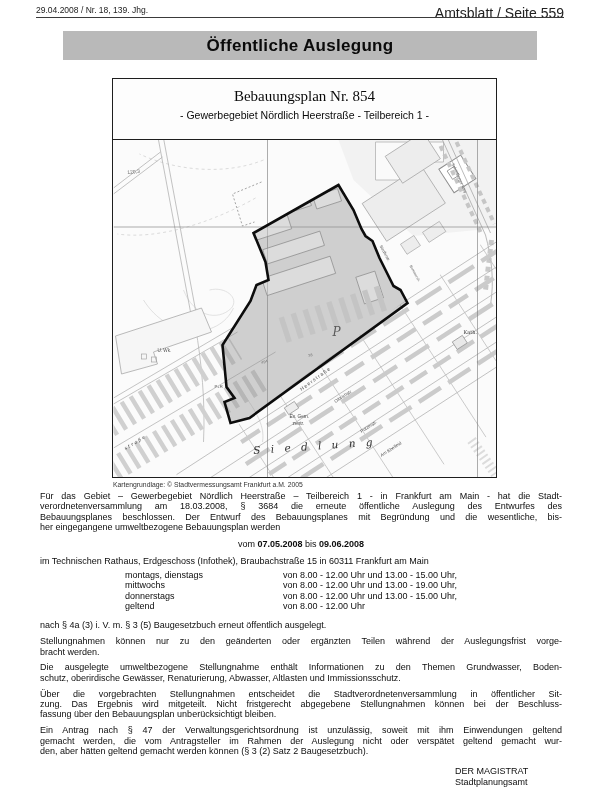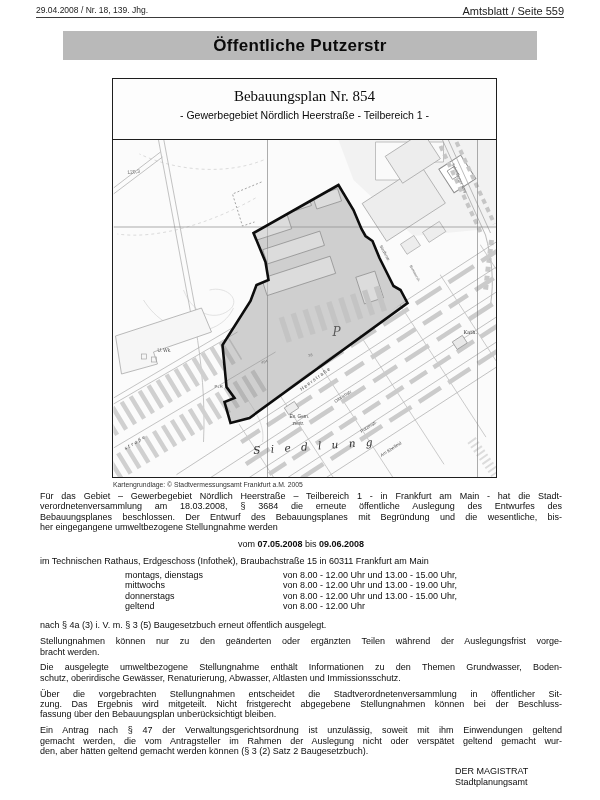--- a/index.html
+++ b/index.html
@@ -1,20 +1,20 @@
 <!DOCTYPE html>
 <html><head>
 <meta charset="utf-8">
 <style>
   html,body{margin:0;padding:0;background:#ffffff;}
   .page{position:relative;width:600px;height:800px;background:#fff;overflow:hidden;
         font-family:"Liberation Sans",sans-serif;color:#111;}
   
   .hdr-left{position:absolute;top:5px;left:36px;font-size:8.5px;color:#222;}
-  .hdr-right{position:absolute;top:5px;right:36px;font-size:11px;color:#222;}
+  .hdr-right{position:absolute;top:5px;right:36px;font-size:14px;color:#222;}
   .hdr-rule{position:absolute;top:17px;left:36px;right:36px;height:1px;background:#3a3a3a;}
   
   .banner{position:absolute;top:31px;left:63px;width:474px;height:29px;background:#b9b9b9;
           text-align:center;line-height:29px;font-size:17px;font-weight:bold;color:#0a0a0a;letter-spacing:.3px;}
   
   .planbox{position:absolute;top:78px;left:112px;width:385px;height:400px;border:1.3px solid #1e1e1e;box-sizing:border-box;background:#fdfdfd;}
   .planbox .titlearea{position:relative;height:61px;border-bottom:1px solid #1e1e1e;box-sizing:border-box;text-align:center;}
   .planbox .t1{padding-top:9px;font-size:15px;color:#0a0a0a;font-family:Liberation Serif, serif;}
   .planbox .t2{padding-top:4px;font-size:10.5px;color:#0a0a0a;}
   .maparea{position:relative;width:100%;height:337px;overflow:hidden;}
@@ -36,21 +36,21 @@
 </style>
 </head>
 <body>
 
 <div class="page">
 
   <div class="hdr-left">29.04.2008 / Nr. 18, 139. Jhg.</div>
   <div class="hdr-right">Amtsblatt / Seite 559</div>
   <div class="hdr-rule"></div>
 
-  <div class="banner">Öffentliche Putzerstr</div>
+  <div class="banner">Öffentliche Auslegung</div>
 
   <div class="planbox">
     <div class="titlearea">
       <div class="t1">Bebauungsplan Nr. 854</div>
       <div class="t2">- Gewerbegebiet Nördlich Heerstraße - Teilbereich 1 -</div>
     </div>
     <div class="maparea">
       <svg width="385" height="337" viewBox="0 0 384 337">
         <defs>
           <clipPath id="clipPoly">
@@ -182,21 +182,21 @@
       </svg>
     </div>
   </div>
   <div class="mapcaption">Kartengrundlage: © Stadtvermessungsamt Frankfurt a.M. 2005</div>
 
   <div class="bodytext">
     <div class="p">
       <div class="ln">Für das Gebiet – Gewerbegebiet Nördlich Heerstraße – Teilbereich 1 - in Frankfurt am Main - hat die Stadt-</div>
       <div class="ln">verordnetenversammlung am 18.03.2008, § 3684 die erneute öffentliche Auslegung des Entwurfes des</div>
       <div class="ln">Bebauungsplanes beschlossen. Der Entwurf des Bebauungsplanes mit Begründung und die wesentliche, bis-</div>
-      <div class="ln last">her eingegangene umweltbezogene Stellungnahme werden</div>
+      <div class="ln last">her eingegangene umweltbezogene Bebauungsplan werden</div>
     </div>
 
     <div class="dateline"><span>vom</span> <b>07.05.2008</b> <span>bis</span> <b>09.06.2008</b></div>
 
     <div class="locline">im Technischen Rathaus, Erdgeschoss (Infothek), Braubachstraße 15 in 60311 Frankfurt am Main</div>
 
     <div class="sched">
       <div class="schrow">
         <span class="days">montags, dienstags</span>
         <span class="hours">von 8.00 - 12.00 Uhr und 13.00 - 15.00 Uhr,</span>

